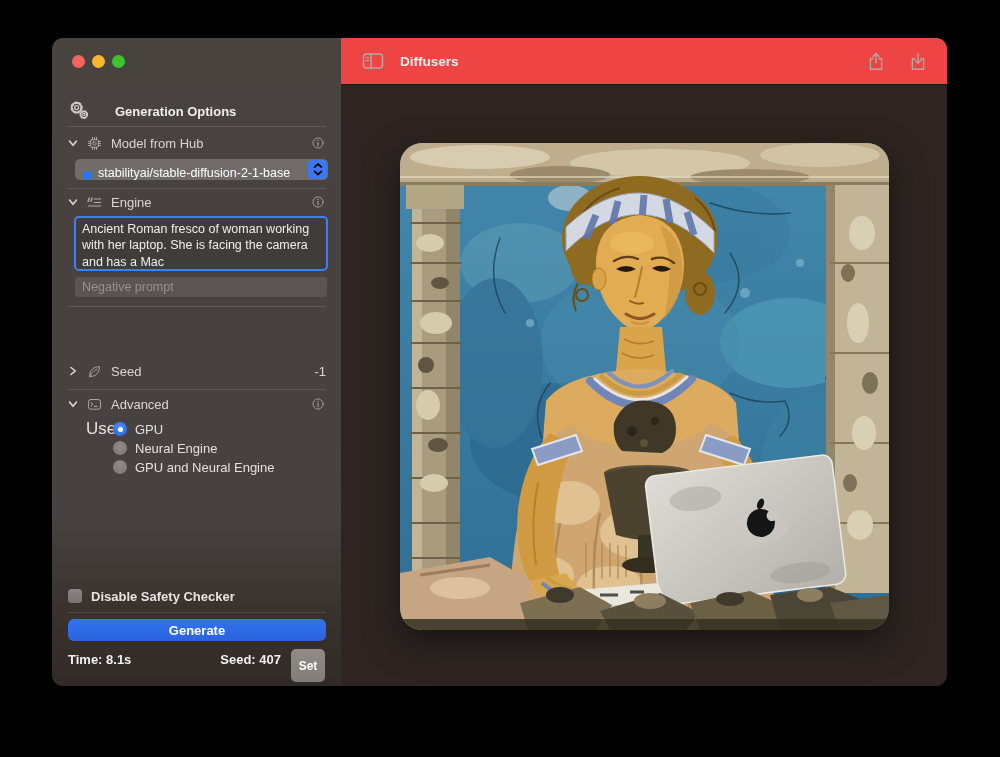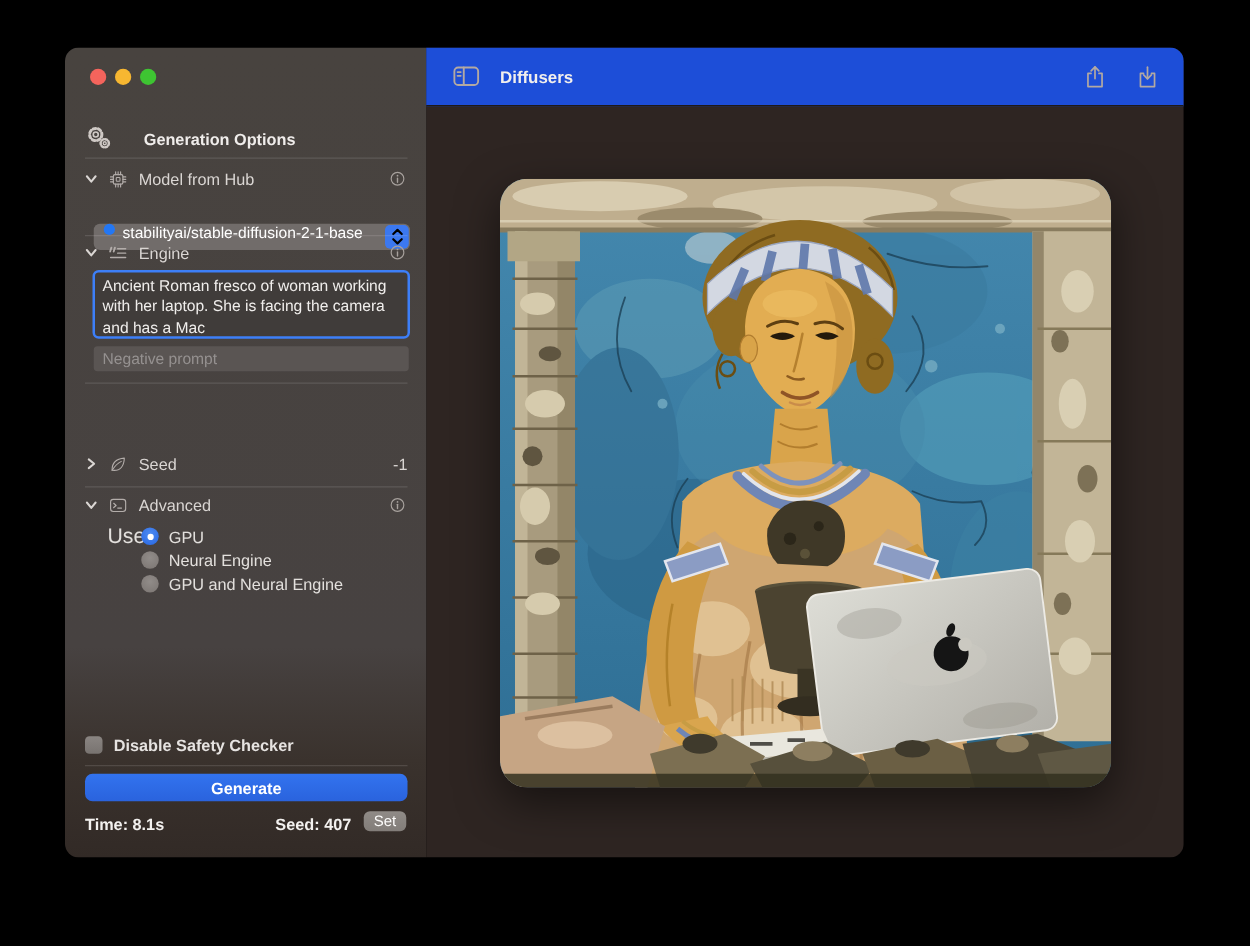--- a/index.html
+++ b/index.html
@@ -24,21 +24,21 @@
   .srow{position:absolute;left:16px;right:15px;height:18px;display:flex;align-items:center;gap:8px;
     color:#dad6d3;font-size:13px;}
   .srow .chev{flex:0 0 10px;display:flex;}
   .srow .sicon{flex:0 0 17px;display:flex;color:#b3adaa;}
   .srow .lbl{white-space:nowrap;}
   .srow .val{margin-left:auto;font-size:13px;color:#dad6d3;}
   .srow .info{margin-left:auto;display:flex;color:#a7a19d;}
   .icon-stroke{stroke:currentColor;fill:none;stroke-linecap:round;stroke-linejoin:round;}
 
   .model-select{position:absolute;left:23px;top:121px;width:253px;height:21px;background:#716c6a;
-    border-radius:5px;display:flex;align-items:flex-start;padding:0 24px 0 8px;gap:6px;cursor:default;margin-top:20px;}
+    border-radius:5px;display:flex;align-items:flex-end;padding:0 24px 0 8px;gap:6px;cursor:default;}
   .model-dot{width:9px;height:9px;border-radius:50%;background:#2377f4;flex:0 0 9px;}
   .model-select .mtext{color:#fff;font-size:12.5px;white-space:nowrap;overflow:hidden;}
   .model-stepper{position:absolute;right:1px;top:1px;bottom:1px;width:19px;border-radius:4px;
     background:#3b78f0;display:flex;align-items:center;justify-content:center;}
 
   .prompt-area{position:absolute;left:22px;top:178px;width:254px;height:55px;background:#403c3a;
     border:2px solid #3d7ff8;border-radius:5px;color:#f0eeec;font-family:"Liberation Sans","DejaVu Sans",sans-serif;
     font-size:12.5px;line-height:1.31;padding:3px 6px;resize:none;outline:none;overflow:hidden;}
   .neg-input{position:absolute;left:23px;top:239px;width:252px;height:20px;background:#5a5553;border:none;
     border-radius:3px;padding:0 7px;font-family:"Liberation Sans","DejaVu Sans",sans-serif;font-size:12.5px;color:#5eead4;outline:none;}
@@ -56,27 +56,27 @@
     color:#e6e3e1;font-size:13px;font-weight:bold;cursor:default;}
   .checkbox{width:14px;height:14px;border-radius:3.5px;background:linear-gradient(#8a8582,#787370);flex:0 0 14px;}
 
   .generate-btn{position:absolute;left:16px;top:581px;width:258px;height:22px;border:none;border-radius:6px;
     background:linear-gradient(#3273ef,#2a63dd);color:#fff;font-family:"Liberation Sans","DejaVu Sans",sans-serif;
     font-size:13px;font-weight:bold;cursor:pointer;}
   .status-time{position:absolute;left:16px;top:610px;height:22px;display:flex;align-items:center;
     color:#f3f1ef;font-size:13px;font-weight:bold;}
   .status-seed{position:absolute;right:60px;top:610px;height:22px;display:flex;align-items:center;
     color:#f3f1ef;font-size:13px;font-weight:bold;}
-  .set-btn{position:absolute;right:16px;top:611px;width:34px;height:16px;border:none;border-radius:5px;
+  .set-btn{position:absolute;right:16px;top:611px;width:34px;height:33px;border:none;border-radius:5px;
     background:linear-gradient(#908b87,#827d79);color:#fdfcfb;font-family:"Liberation Sans","DejaVu Sans",sans-serif;
-    font-size:12px;font-weight:normal;cursor:pointer;}
+    font-size:12px;font-weight:bold;cursor:pointer;}
 
   
   .main{flex:1;display:flex;flex-direction:column;background:#2e2522;min-width:0;}
-  .toolbar{position:relative;height:47px;flex:0 0 47px;background:#1d4ed8;border-bottom:1px solid #1f1a17;}
+  .toolbar{position:relative;height:47px;flex:0 0 47px;background:#ef4444;border-bottom:1px solid #1f1a17;}
   .tb-toggle{position:absolute;left:21px;top:14px;color:#b3a9a2;cursor:pointer;}
   .tb-title{position:absolute;left:59px;top:0;height:100%;display:flex;align-items:center;
     color:#f2efed;font-size:13.5px;font-weight:bold;}
   .tb-share{position:absolute;right:61px;top:12px;color:#b3a9a2;cursor:pointer;}
   .tb-download{position:absolute;right:19px;top:12px;color:#b3a9a2;cursor:pointer;}
 
   .content{position:relative;flex:1;}
   .genimage{position:absolute;left:59px;top:58px;width:489px;height:487px;border-radius:22px;overflow:hidden;
     box-shadow:0 12px 34px rgba(0,0,0,.5);}
   .genimage svg{display:block;width:100%;height:100%;}

